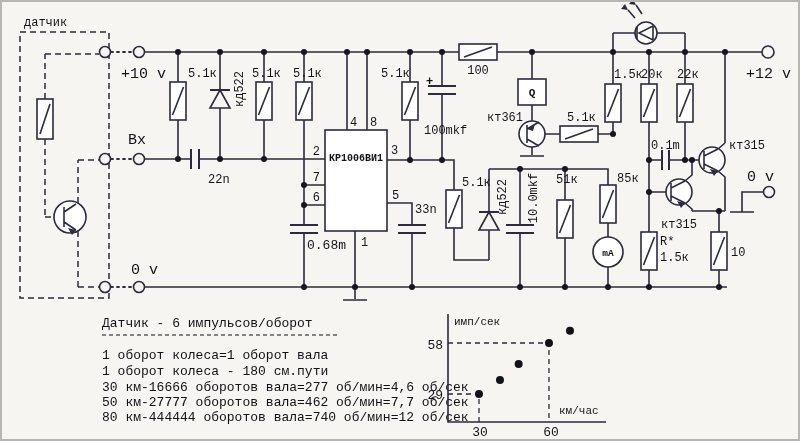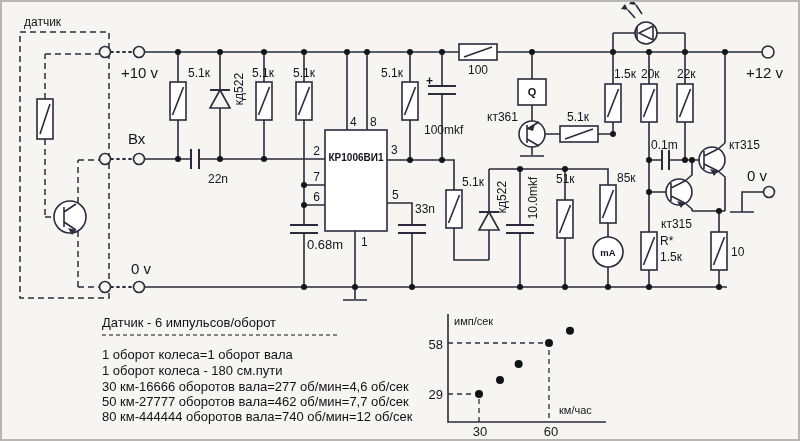--- a/index.html
+++ b/index.html
@@ -1,21 +1,21 @@
 <!DOCTYPE html>
 <html><head>
 <meta charset="utf-8">
 <style>
   html,body{margin:0;padding:0;background:#e9e8e5;}
   .stage{
     position:relative;width:800px;height:441px;
     background:#f6f5f2;
     border:2px solid #b7b6b3;
     box-sizing:border-box;
-    font-family:Liberation Sans, sans-serif;
+    font-family:Liberation Mono, monospace;
   }
   svg{display:block}
   .wire{stroke:#2b2b3d;stroke-width:1.6;fill:none}
   .wire2{stroke:#2b2b3d;stroke-width:2;fill:none}
   .dash{stroke:#2b2b3d;stroke-width:1.5;fill:none;stroke-dasharray:6 4}
   .dots3{stroke:#2b2b3d;stroke-width:1.8;fill:none;stroke-dasharray:2 4;stroke-linecap:round}
   .box{fill:#ffffff;stroke:#2b2b3d;stroke-width:1.6}
   .dot{fill:#16161e;stroke:none}
   .term{fill:#f6f5f2;stroke:#2b2b3d;stroke-width:1.6}
   .lbl{fill:#14141c;font-size:12px}

